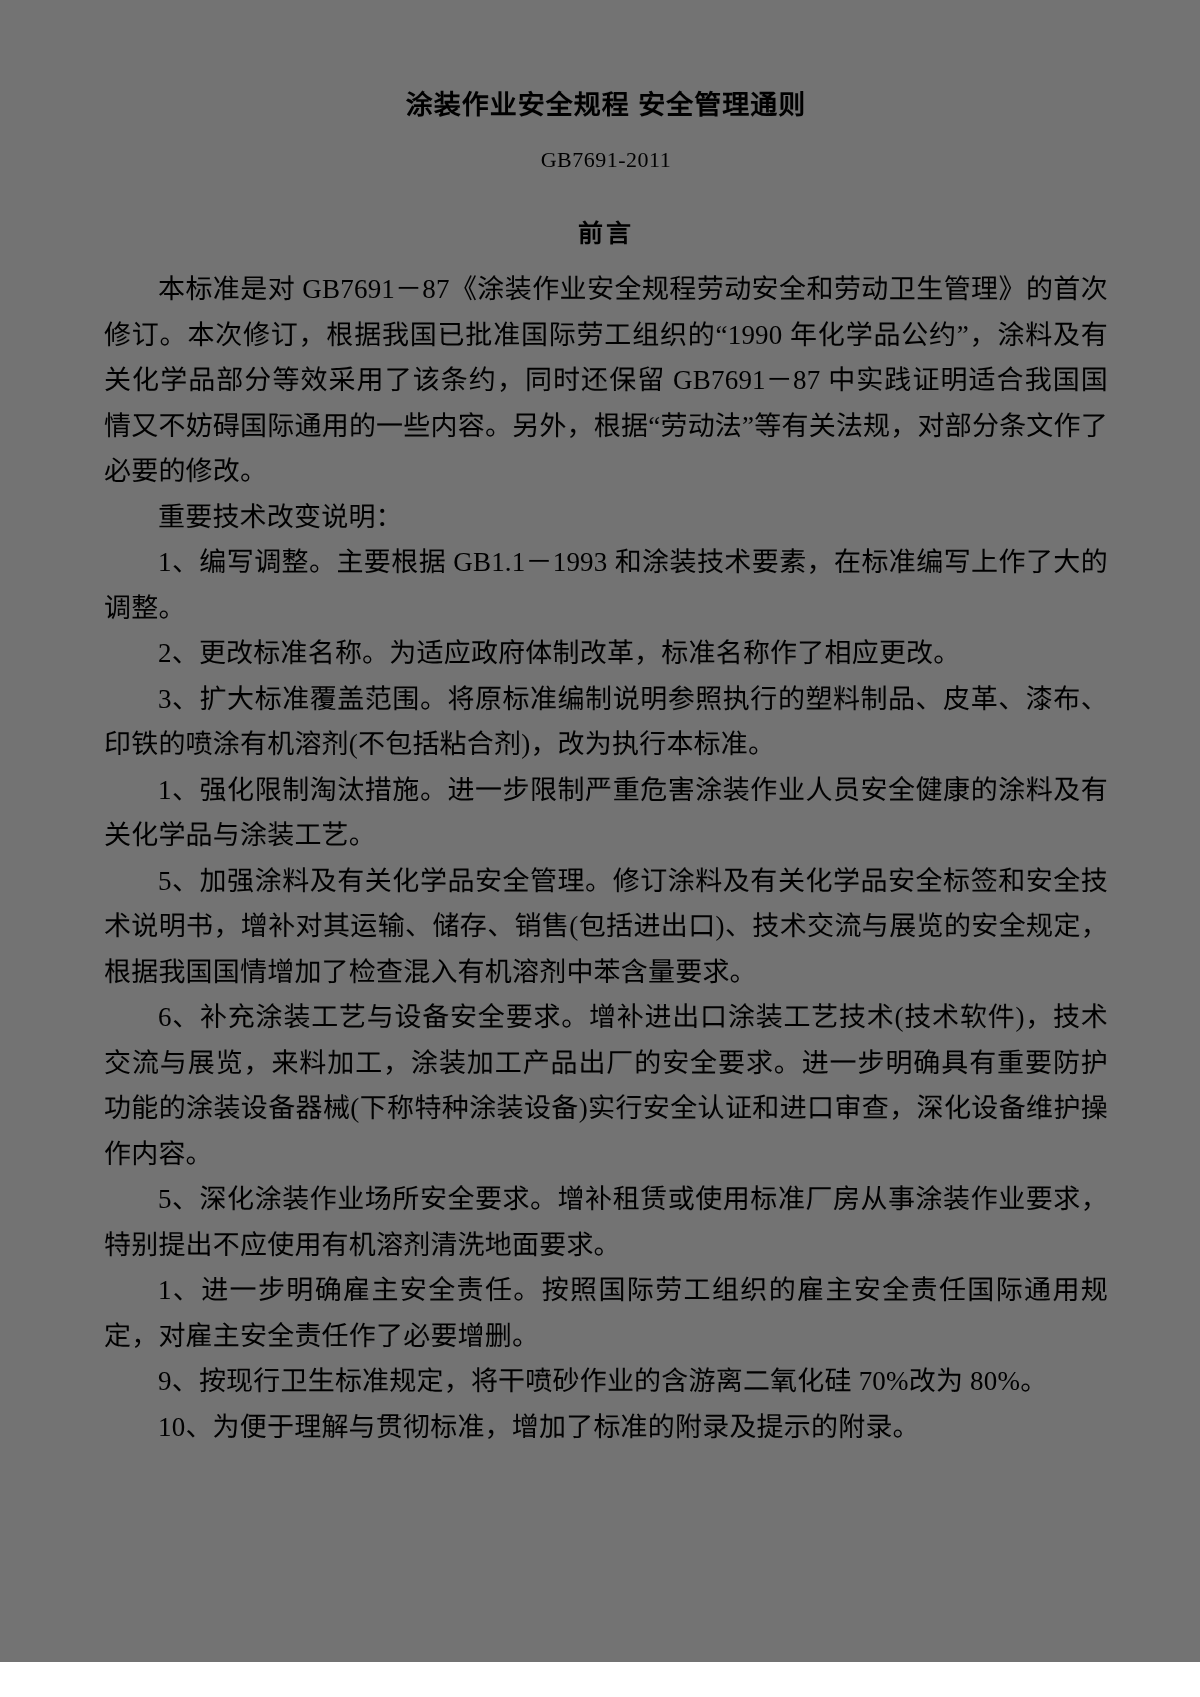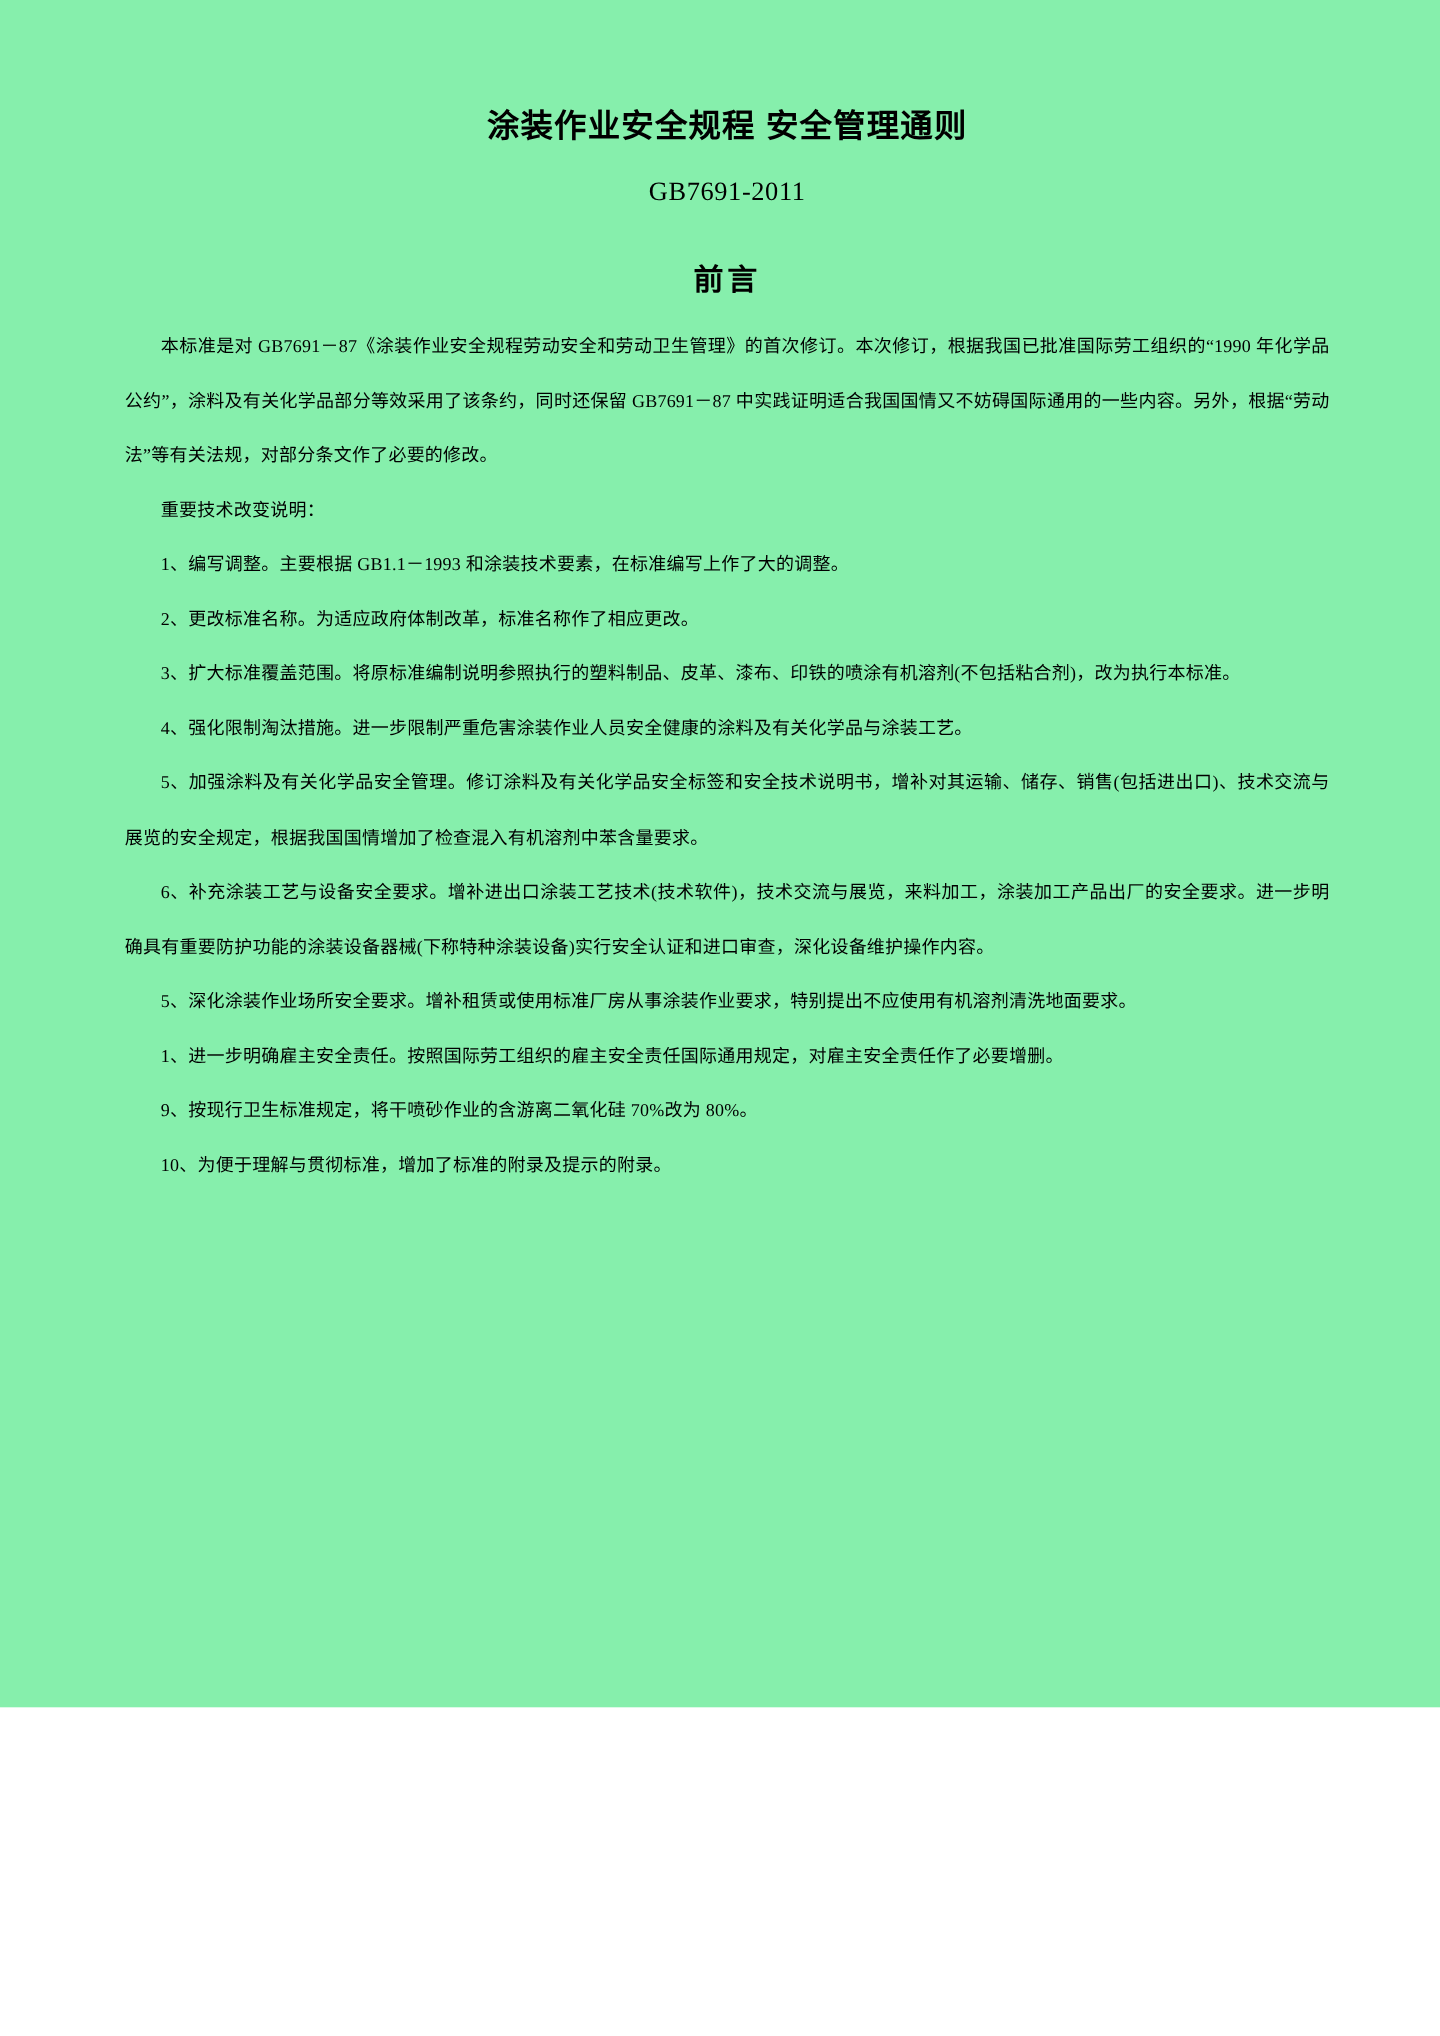--- a/index.html
+++ b/index.html
@@ -8,23 +8,23 @@
     padding: 0;
     background: #ffffff;
   }
   body {
     font-family: "Liberation Serif", "DejaVu Serif", serif;
     color: #000000;
   }
   .page {
     position: relative;
     width: 1200px;
-    height: 1423px;
+    height: 1662px;
     margin: 0 auto;
-    background: #86efac;
+    background: #737373;
     box-sizing: border-box;
     overflow: hidden;
   }
   .page-inner {
     position: absolute;
     left: 104px;
     top: 0;
     width: 1004px;
     height: 1697px;
   }
@@ -55,21 +55,21 @@
     font-size: 25px;
     font-weight: bold;
     letter-spacing: 3px;
     font-family: Liberation Serif, serif;
   }
   .body-block {
     padding-top: 10px;
   }
   p.para {
     margin: 0;
-    font-size: 15px;
+    font-size: 27px;
     line-height: 45.5px;
     text-align: justify;
     text-justify: inter-ideograph;
     text-indent: 2em;
     letter-spacing: 0.2px;
     word-break: break-all;
   }
 </style>
 </head>
 <body>
@@ -82,21 +82,21 @@
     <div class="doc-subtitle">GB7691-2011</div>
 
     <h2 class="section-heading">前言</h2>
 
     <div class="body-block">
       <p class="para">本标准是对 GB7691－87《涂装作业安全规程劳动安全和劳动卫生管理》的首次修订。本次修订，根据我国已批准国际劳工组织的“1990 年化学品公约”，涂料及有关化学品部分等效采用了该条约，同时还保留 GB7691－87 中实践证明适合我国国情又不妨碍国际通用的一些内容。另外，根据“劳动法”等有关法规，对部分条文作了必要的修改。</p>
       <p class="para">重要技术改变说明：</p>
       <p class="para">1、编写调整。主要根据 GB1.1－1993 和涂装技术要素，在标准编写上作了大的调整。</p>
       <p class="para">2、更改标准名称。为适应政府体制改革，标准名称作了相应更改。</p>
       <p class="para">3、扩大标准覆盖范围。将原标准编制说明参照执行的塑料制品、皮革、漆布、印铁的喷涂有机溶剂(不包括粘合剂)，改为执行本标准。</p>
-      <p class="para">4、强化限制淘汰措施。进一步限制严重危害涂装作业人员安全健康的涂料及有关化学品与涂装工艺。</p>
+      <p class="para">1、强化限制淘汰措施。进一步限制严重危害涂装作业人员安全健康的涂料及有关化学品与涂装工艺。</p>
       <p class="para">5、加强涂料及有关化学品安全管理。修订涂料及有关化学品安全标签和安全技术说明书，增补对其运输、储存、销售(包括进出口)、技术交流与展览的安全规定，根据我国国情增加了检查混入有机溶剂中苯含量要求。</p>
       <p class="para">6、补充涂装工艺与设备安全要求。增补进出口涂装工艺技术(技术软件)，技术交流与展览，来料加工，涂装加工产品出厂的安全要求。进一步明确具有重要防护功能的涂装设备器械(下称特种涂装设备)实行安全认证和进口审查，深化设备维护操作内容。</p>
       <p class="para">5、深化涂装作业场所安全要求。增补租赁或使用标准厂房从事涂装作业要求，特别提出不应使用有机溶剂清洗地面要求。</p>
       <p class="para">1、进一步明确雇主安全责任。按照国际劳工组织的雇主安全责任国际通用规定，对雇主安全责任作了必要增删。</p>
       <p class="para">9、按现行卫生标准规定，将干喷砂作业的含游离二氧化硅 70%改为 80%。</p>
       <p class="para">10、为便于理解与贯彻标准，增加了标准的附录及提示的附录。</p>
     </div>
 
   </div>
 </div>

